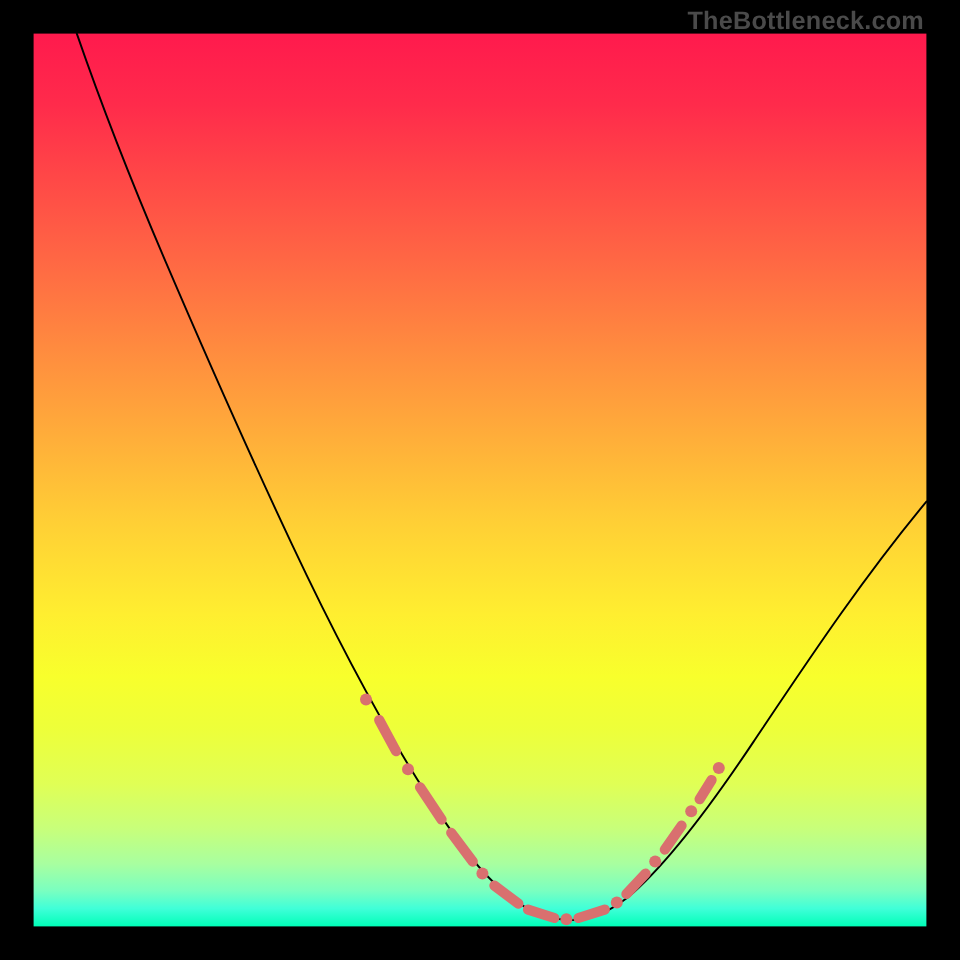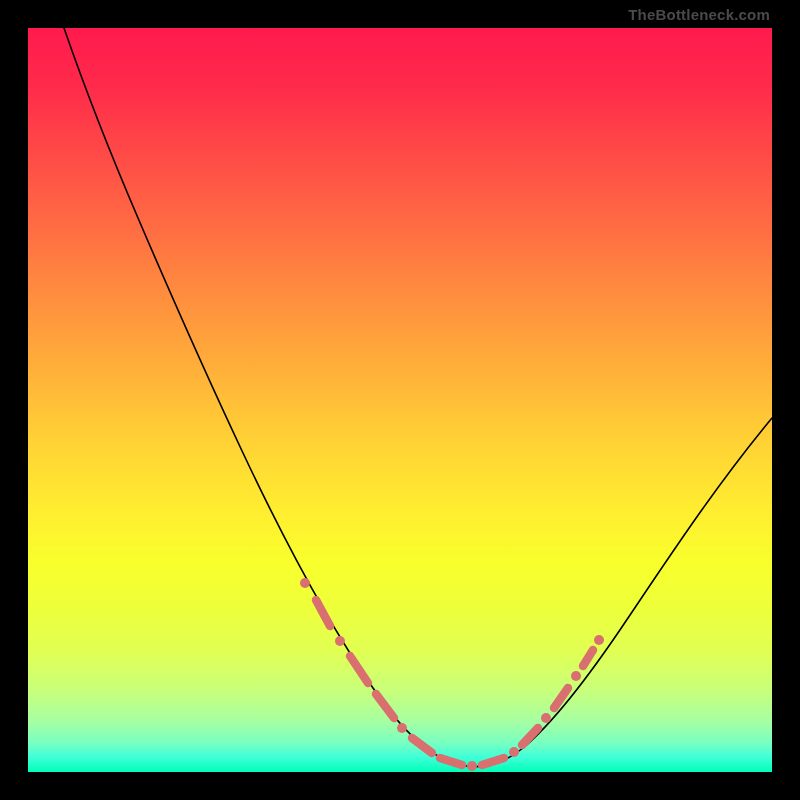--- a/index.html
+++ b/index.html
@@ -34,21 +34,21 @@
       #7affc0 96%,
       #40ffd8 98%,
       #00ffb8 100%
     );
   }
   .watermark {
     position: absolute;
     top: 6px;
     right: 30px;
     color: #4a4a4a;
-    font-size: 15px;
+    font-size: 21px;
     font-weight: 600;
     letter-spacing: 0.2px;
     user-select: none;
   }
   svg.plot {
     position: absolute;
     left: 0;
     top: 0;
     width: 744px;
     height: 744px;

